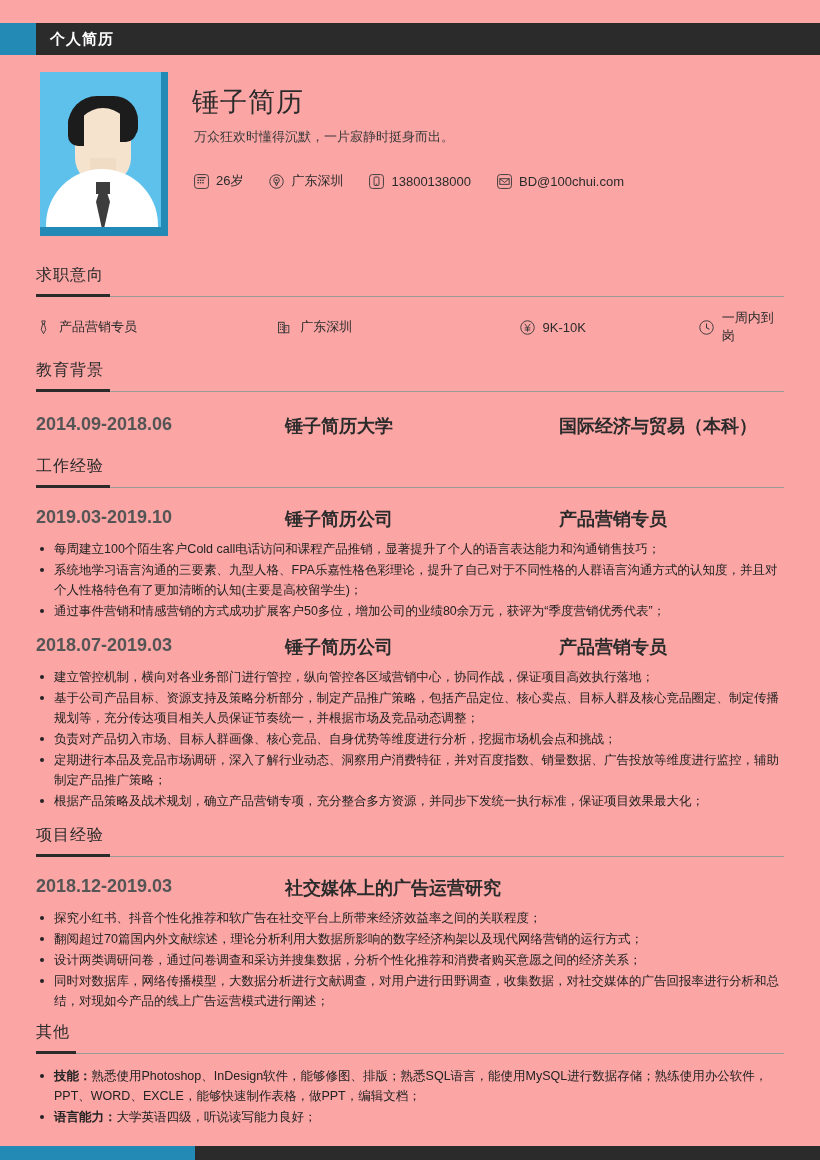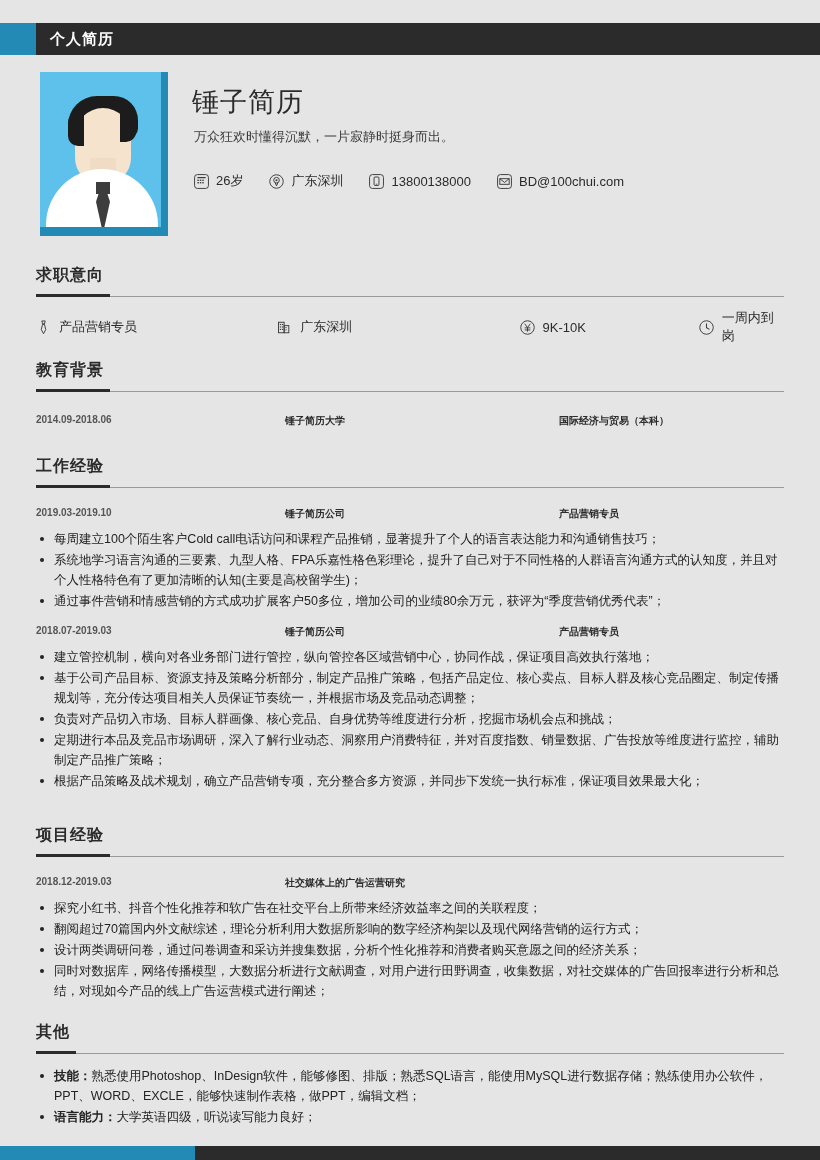--- a/index.html
+++ b/index.html
@@ -12,21 +12,21 @@
     height: 1160px;
     font-family: "Liberation Sans", "DejaVu Sans", sans-serif;
     color: #2b2b2b;
     position: relative;
     overflow: hidden;
   }
   .page {
     width: 820px;
     height: 1160px;
     position: relative;
-    background: #e5e5e5;
+    background: #fca5a5;
   }
 
   
   .top-banner {
     position: absolute;
     top: 23px;
     left: 0;
     width: 820px;
     height: 32px;
     display: flex;
@@ -191,21 +191,21 @@
     position: absolute;
     left: 36px;
     width: 748px;
   }
   .sec-head {
     position: relative;
     height: 32px;
   }
   .sec-title {
     font-size: 16px;
-    font-weight: bold;
+    font-weight: normal;
     color: #2b2b2b;
     display: inline-block;
     padding-bottom: 5px;
     letter-spacing: 1px;
   }
   .rule-thin {
     position: absolute;
     left: 0;
     bottom: 0;
     width: 748px;
@@ -215,21 +215,21 @@
   .rule-thick {
     position: absolute;
     left: 0;
     bottom: 0;
     height: 3px;
     background: #2b2b2b;
   }
 
   .three-col {
     display: flex;
-    font-size: 10px;
+    font-size: 18px;
     font-weight: bold;
     color: #555;
   }
   .three-col .c1 { width: 249px; }
   .three-col .c2 { width: 250px; color:#2b2b2b;}
   .three-col .c3 { flex: 1; color:#2b2b2b;padding-left:24px;}
 
   ul.bullets {
     list-style: none;
     margin: 8px 0 0 0;

